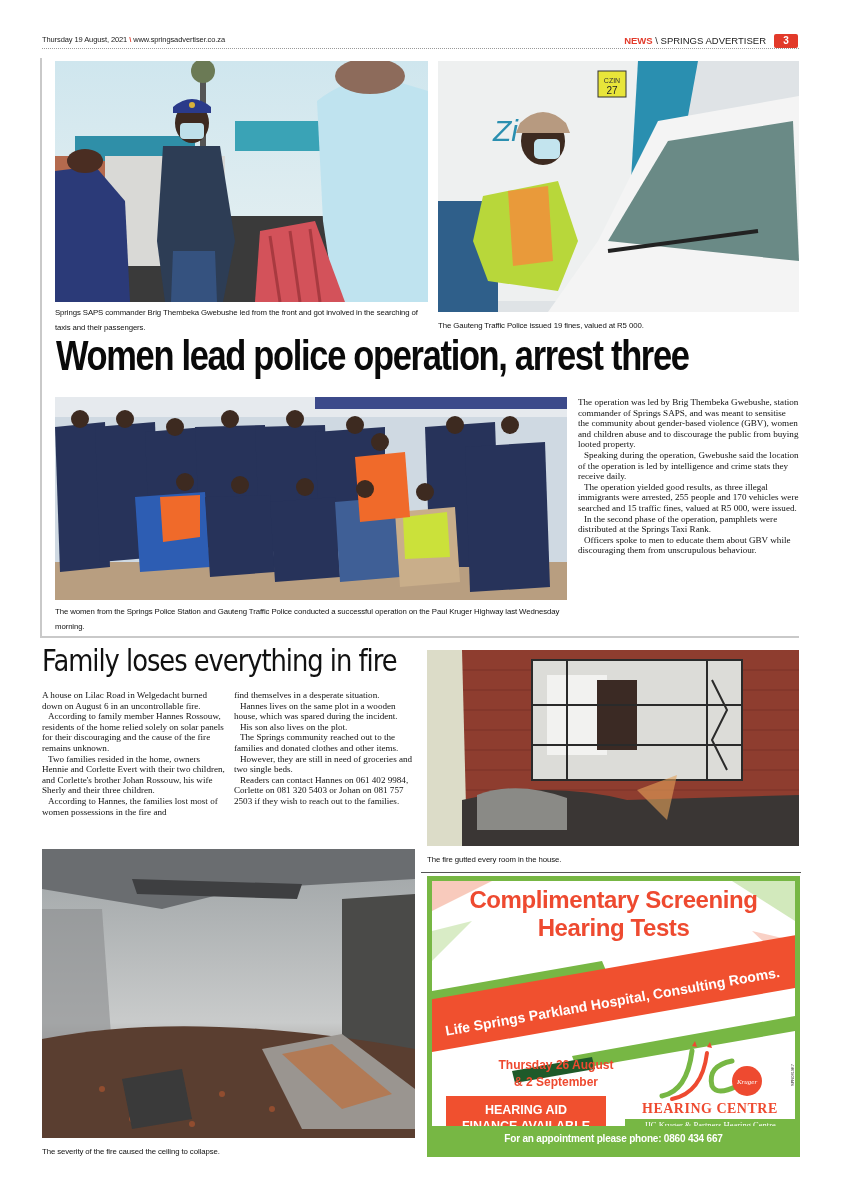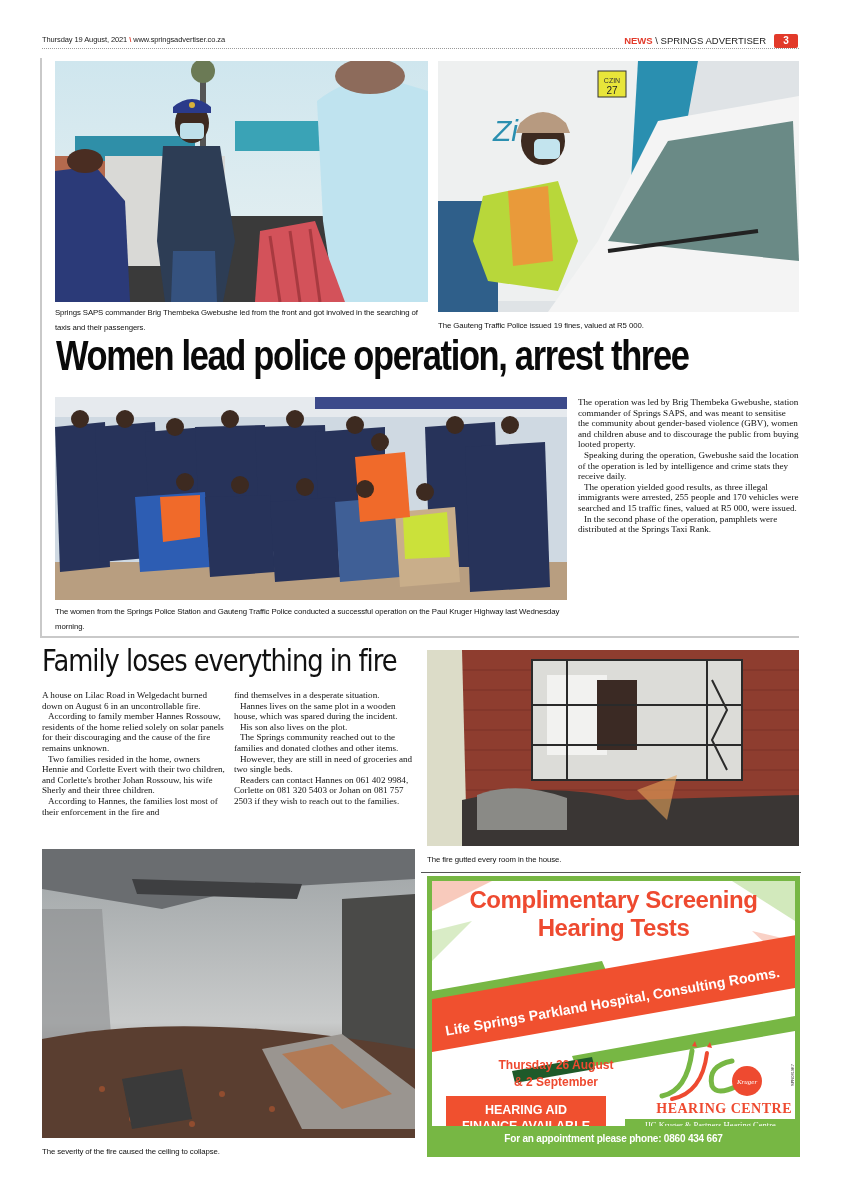--- a/index.html
+++ b/index.html
@@ -33,21 +33,21 @@
   .headline-fire { left: 42px; top: 642px; font-family: "DejaVu Sans", sans-serif; font-weight: normal; font-size: 30px; line-height: 38px; letter-spacing: -1.2px; transform: scaleX(0.86); transform-origin: left top; white-space: nowrap; color: #111; }
 
   
   .ad-outer { left: 421px; top: 872px; width: 380px; height: 287px; border-top: 1px solid #555; }
   .ad { left: 427px; top: 876px; width: 373px; height: 281px; background: #fff; border: 5px solid #77b744; overflow: hidden; }
   .ad-title { position: absolute; left: 0; width: 100%; text-align: center; font-family: "Liberation Sans", sans-serif; font-weight: bold; color: #ee4a30; font-size: 24px; line-height: 28px; letter-spacing: -0.4px; }
   .ad-band { position: absolute; left: -20px; top: 118px; width: 420px; height: 52px; background: #f0502f; transform: rotate(-10deg); transform-origin: left top; }
   .ad-band-text { position: absolute; font-family: "Liberation Sans", sans-serif; font-weight: bold; color: #fff; font-size: 14px; white-space: nowrap; transform: rotate(-10deg); transform-origin: left top; }
   .ad-date { position: absolute; left: 54px; top: 176px; width: 140px; text-align: center; font-family: "Liberation Sans", sans-serif; font-weight: bold; color: #ee4a30; font-size: 12px; line-height: 17px; }
   .ad-finance { position: absolute; left: 14px; top: 215px; width: 160px; height: 40px; background: #f0502f; color: #fff; text-align: center; font-family: "Liberation Sans", sans-serif; font-weight: bold; font-size: 12.5px; line-height: 16px; padding-top: 6px; }
-  .ad-logo-text { position: absolute; left: 210px; top: 220px; width: 150px; text-align: right; font-family: "Liberation Serif", serif; font-weight: bold; color: #ee4a30; font-size: 14px; letter-spacing: 0.5px; }
+  .ad-logo-text { position: absolute; left: 210px; top: 220px; width: 150px; text-align: left; font-family: "Liberation Serif", serif; font-weight: bold; color: #ee4a30; font-size: 14px; letter-spacing: 0.5px; }
   .ad-partners { position: absolute; left: 193px; top: 238px; width: 170px; height: 13px; background: #77b744; color: #fff; font-family: "Liberation Serif", serif; font-size: 8.5px; line-height: 13px; text-align: center; }
   .ad-phone { position: absolute; left: 0; bottom: 0; width: 100%; height: 26px; background: #77b744; color: #fff; font-family: "Liberation Sans", sans-serif; font-weight: bold; font-size: 10px; line-height: 26px; text-align: center; letter-spacing: -0.2px; }
   .ad-code { position: absolute; left: 358px; top: 205px; font-family: "Liberation Sans", sans-serif; font-size: 4px; color: #333; transform: rotate(-90deg); transform-origin: left top; white-space: nowrap; }
 </style>
 </head>
 <body>
 
 <div class="abs hdr-left">
   <span>Thursday 19 August, 2021</span>
   <span class="slash">\</span>
@@ -173,29 +173,30 @@
   </svg>
 </div>
 
 <div class="abs caption" style="left:55px; top:604px; width:510px;">The women from the Springs Police Station and Gauteng Traffic Police conducted a successful operation on the Paul Kruger Highway last Wednesday morning.</div>
 
 <div class="abs body-text" style="left:578px; top:397px; width:221px;">
   <p>The operation was led by Brig Thembeka Gwebushe, station commander of Springs SAPS, and was meant to sensitise the community about gender-based violence (GBV), women and children abuse and to discourage the public from buying looted property.</p>
   <p>Speaking during the operation, Gwebushe said the location of the operation is led by intelligence and crime stats they receive daily.</p>
   <p>The operation yielded good results, as three illegal immigrants were arrested, 255 people and 170 vehicles were searched and 15 traffic fines, valued at R5 000, were issued.</p>
   <p>In the second phase of the operation, pamphlets were distributed at the Springs Taxi Rank.</p>
+  <p>Officers spoke to men to educate them about GBV while discouraging them from unscrupulous behaviour.</p>
 </div>
 
 <div class="abs headline-fire">Family loses everything in fire</div>
 
 <div class="abs body-text" style="left:42px; top:690px; width:185px;">
   <p>A house on Lilac Road in Welgedacht burned down on August 6 in an uncontrollable fire.</p>
   <p>According to family member Hannes Rossouw, residents of the home relied solely on solar panels for their discouraging and the cause of the fire remains unknown.</p>
   <p>Two families resided in the home, owners Hennie and Corlette Evert with their two children, and Corlette's brother Johan Rossouw, his wife Sherly and their three children.</p>
-  <p>According to Hannes, the families lost most of their enforcement in the fire and</p>
+  <p>According to Hannes, the families lost most of women possessions in the fire and</p>
 </div>
 <div class="abs body-text" style="left:234px; top:690px; width:185px;">
   <p>find themselves in a desperate situation.</p>
   <p style="text-indent:6px">Hannes lives on the same plot in a wooden house, which was spared during the incident.</p>
   <p>His son also lives on the plot.</p>
   <p>The Springs community reached out to the families and donated clothes and other items.</p>
   <p>However, they are still in need of groceries and two single beds.</p>
   <p>Readers can contact Hannes on 061 402 9984, Corlette on 081 320 5403 or Johan on 081 757 2503 if they wish to reach out to the families.</p>
 </div>
 

